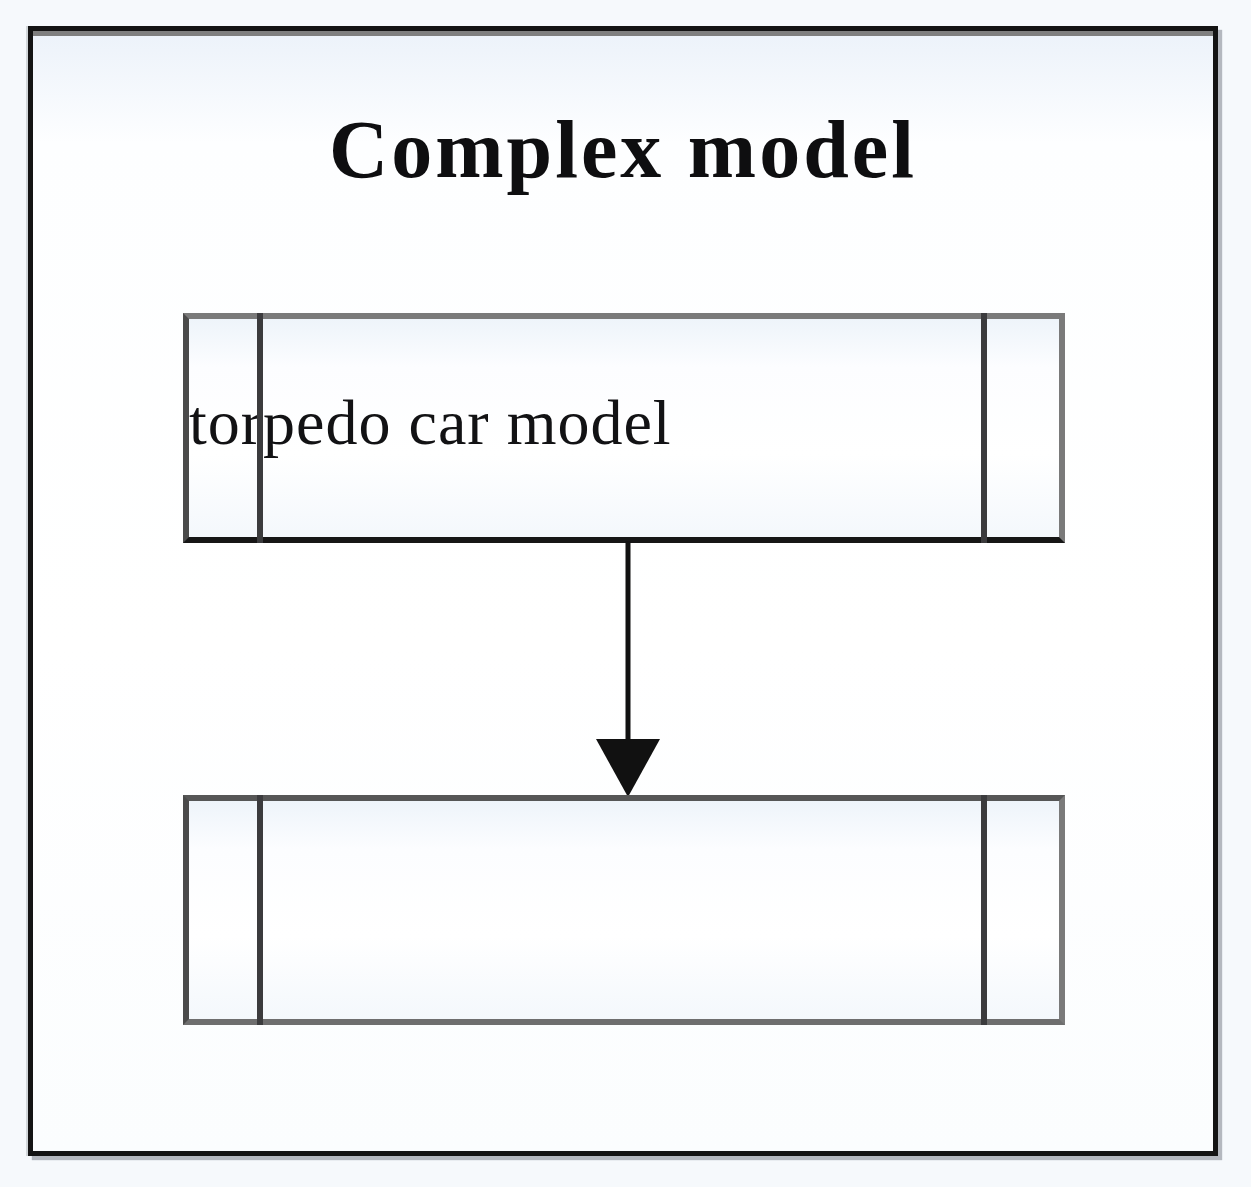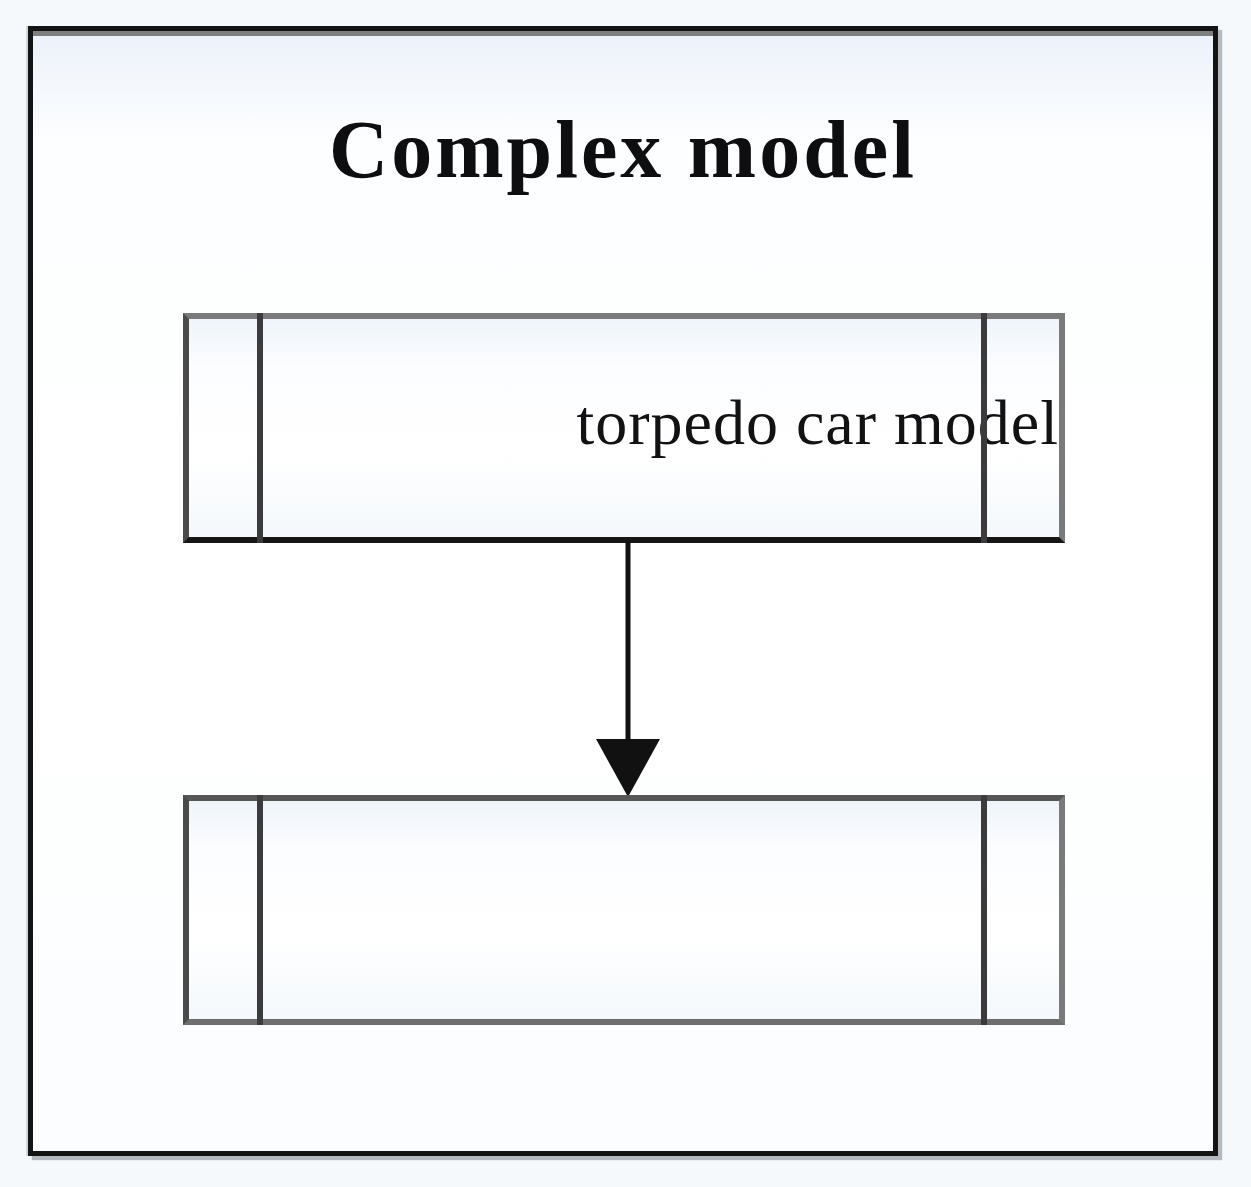--- a/index.html
+++ b/index.html
@@ -47,21 +47,21 @@
   .node {
     position: absolute;
     left: 183px;
     width: 882px;
     height: 230px;
     box-sizing: border-box;
     border: 6px solid #7a7a7a;
     background: linear-gradient(180deg, #eef4fa 0%, #fcfdff 22%, #ffffff 62%, #f4f8fc 100%);
     display: flex;
     align-items: center;
-    justify-content: flex-end;
+    justify-content: flex-start;
   }
   .node-torpedo {
     top: 313px;
     border-left-color: #4a4a4a;
     border-bottom-color: #161616;
   }
   .node-ladle {
     top: 795px;
     border-top-color: #565656;
     border-left-color: #4a4a4a;

